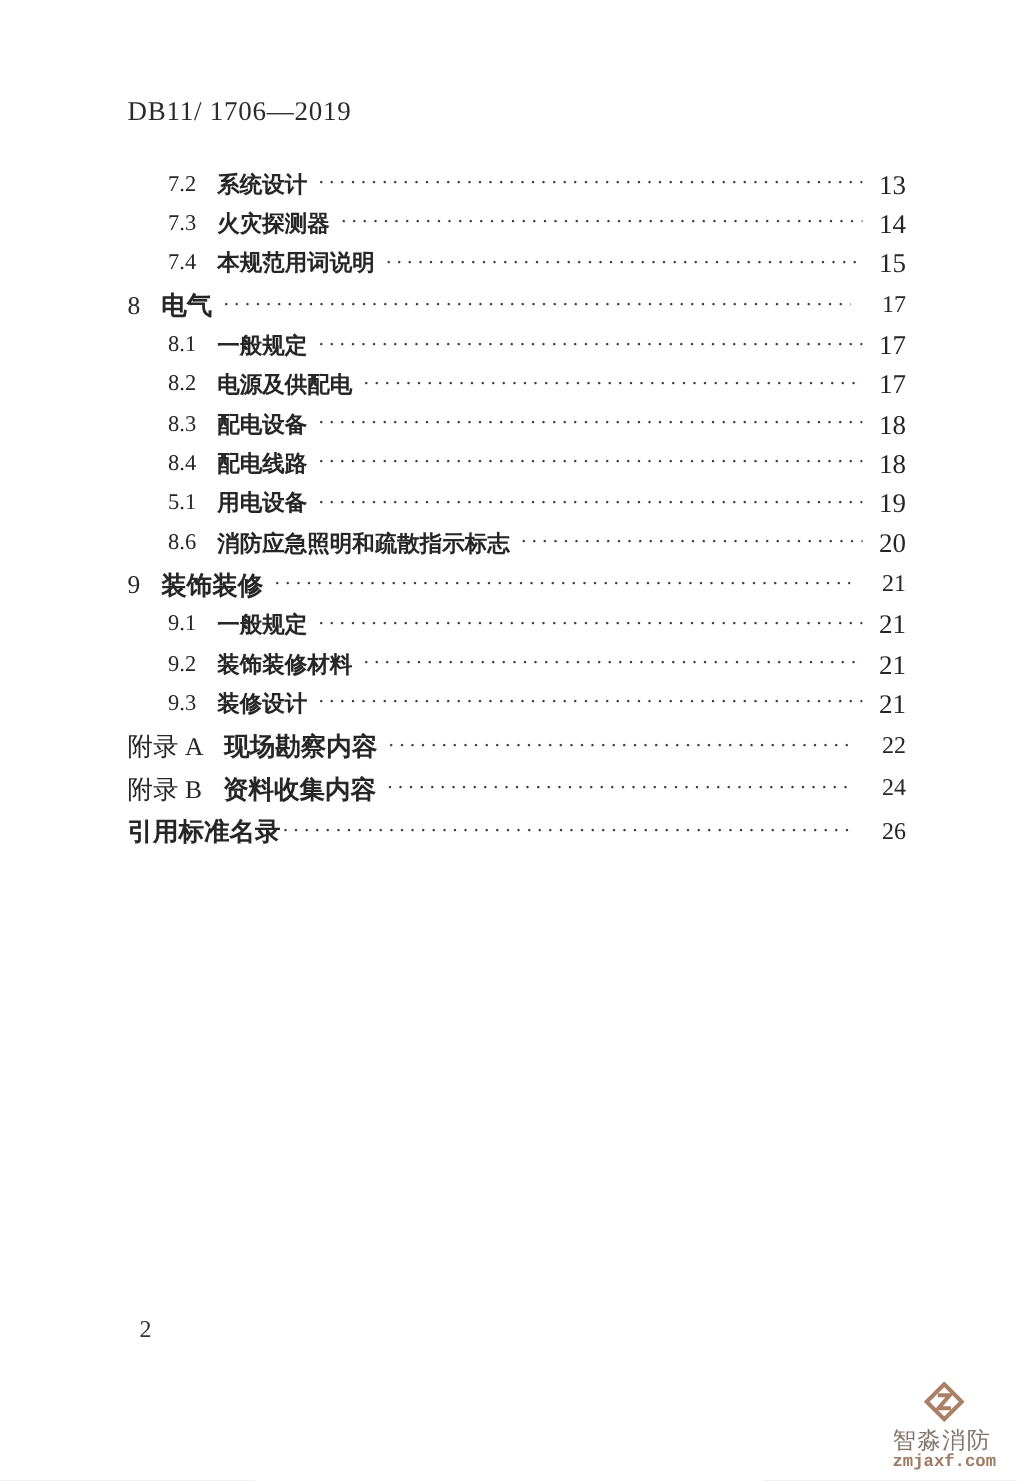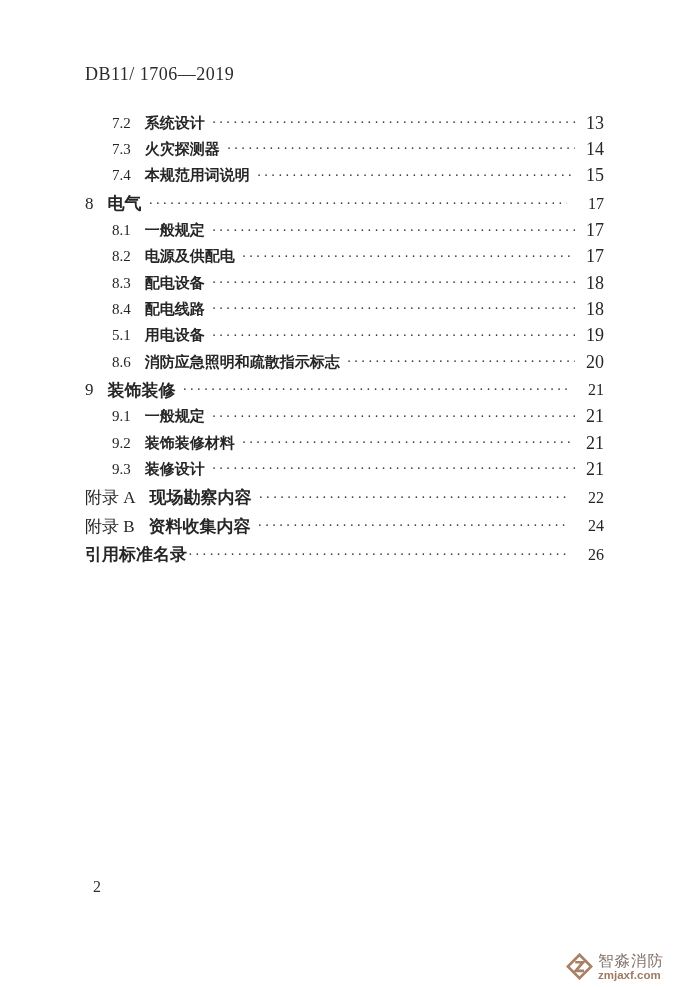--- a/index.html
+++ b/index.html
@@ -67,25 +67,26 @@
     font-size:16px;
     color:#333;
   }
   .watermark{
     position:absolute;
     right:26px;bottom:6px;
     display:flex;
     align-items:center;
     gap:5px;
     font-family:"Liberation Sans","DejaVu Sans",sans-serif;
+    flex-direction:column;
   }
   .wm-icon{width:27px;height:27px;flex:0 0 auto;}
   .wm-text{display:flex;flex-direction:column;line-height:1.05;}
   .wm-brand{font-size:15.5px;color:#83746a;letter-spacing:1px;}
-  .wm-domain{font-size:11.5px;font-weight:bold;color:#9f7a62;font-family:Liberation Sans, sans-serif;}
+  .wm-domain{font-size:11.5px;font-weight:bold;color:#9f7a62;font-family:Liberation Mono, monospace;}
 </style>
 </head>
 <body>
 
 <div class="page">
 
   <div class="header">
     <span>DB11/ 1706—2019</span>
   </div>
 

